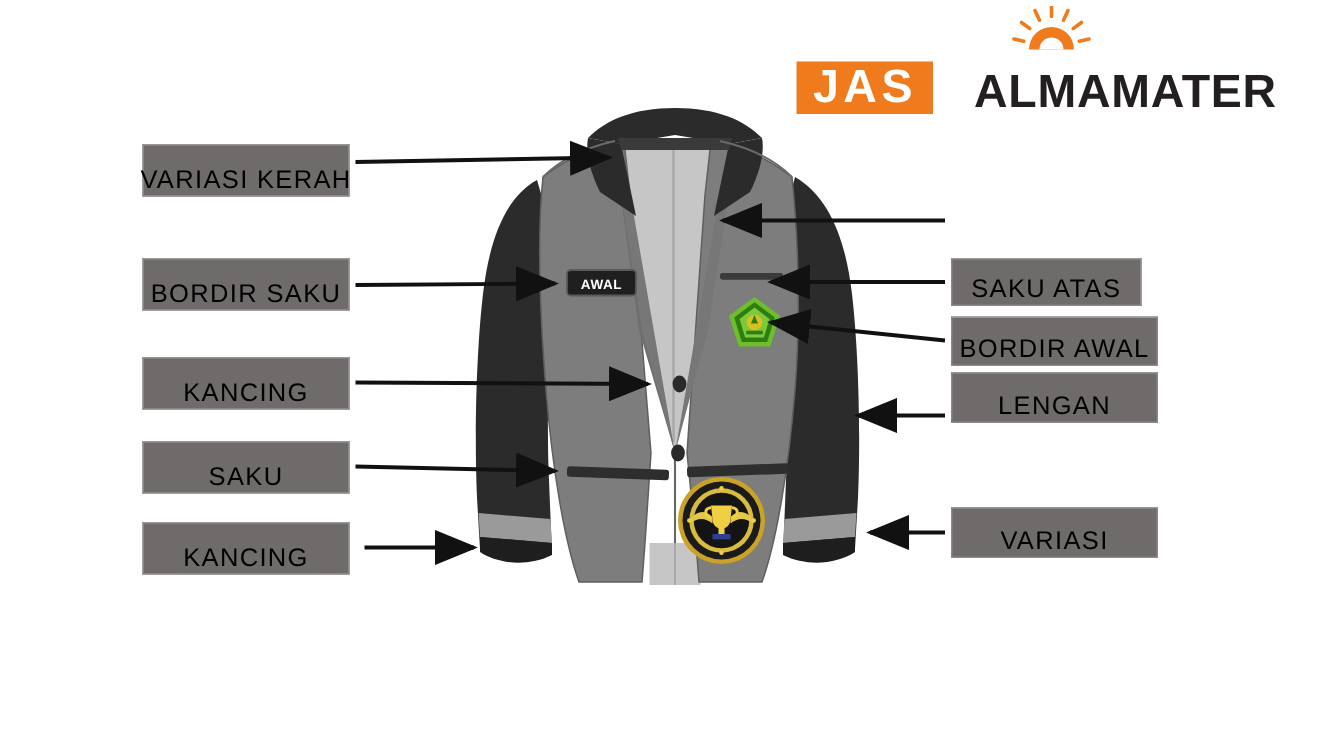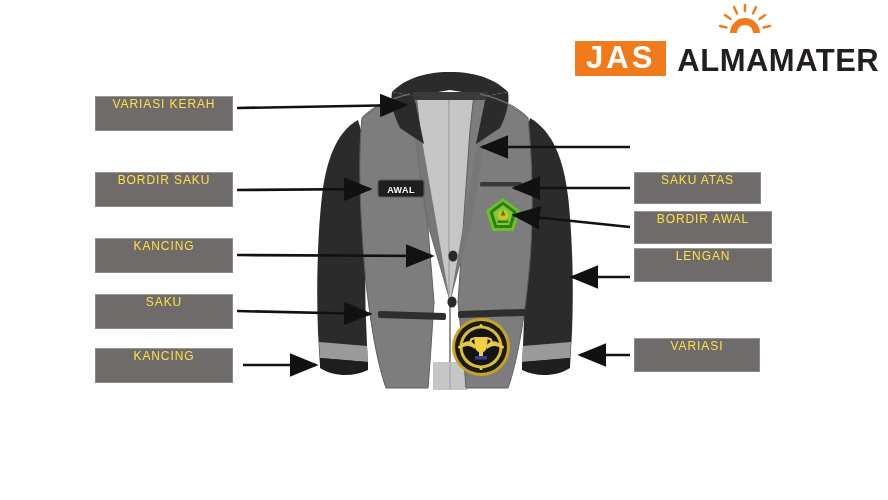--- a/index.html
+++ b/index.html
@@ -20,58 +20,57 @@
   }
 
   
   .brand {
     position: absolute;
     left: 531px;
     top: 28px;
     display: flex;
     align-items: flex-end;
     height: 48px;
-    margin-left: 44px;
   }
   .brand-jas {
     background: #F07B1D;
     color: #ffffff;
     font-size: 31px;
     font-weight: bold;
     letter-spacing: 3px;
     padding: 2px 11px 3px 11px;
     line-height: 30px;
   }
   .brand-alma {
     color: #231f20;
     font-size: 31px;
     font-weight: bold;
     letter-spacing: 0.5px;
     line-height: 30px;
-    padding-left: 11px;
+    padding-left: 27px;
   }
   .sun-icon {
     position: absolute;
     left: 143px;
     top: -24px;
     width: 54px;
     height: 30px;
   }
 
   
   .chip {
     position: absolute;
     background: #6f6b6b;
     border: 1px solid #8b8888;
     border-top-color: #9a9797;
-    color: #fde047;
-    font-size: 12px;
+    color: #000000;
+    font-size: 17px;
     letter-spacing: 0.9px;
     display: flex;
-    align-items: flex-start;
+    align-items: flex-end;
     justify-content: center;
     box-sizing: border-box;
     text-align: center;
     white-space: nowrap;
   }
 
   
   .arrow {
     position: absolute;
     overflow: visible;
@@ -235,17 +234,17 @@
 
   <div class="chip" style="left:634px; top:172px; width:127px; height:32px;">
     <span>SAKU ATAS</span>
   </div>
   <div class="chip" style="left:634px; top:211px; width:138px; height:33px;">
     <span>BORDIR AWAL</span>
   </div>
   <div class="chip" style="left:634px; top:248px; width:138px; height:34px;">
     <span>LENGAN</span>
   </div>
-  <div class="chip" style="left:634px; top:338px; width:126px; height:34px;">
+  <div class="chip" style="left:634px; top:338px; width:138px; height:34px;">
     <span>VARIASI</span>
   </div>
 
 </div>
 
 </body></html>

